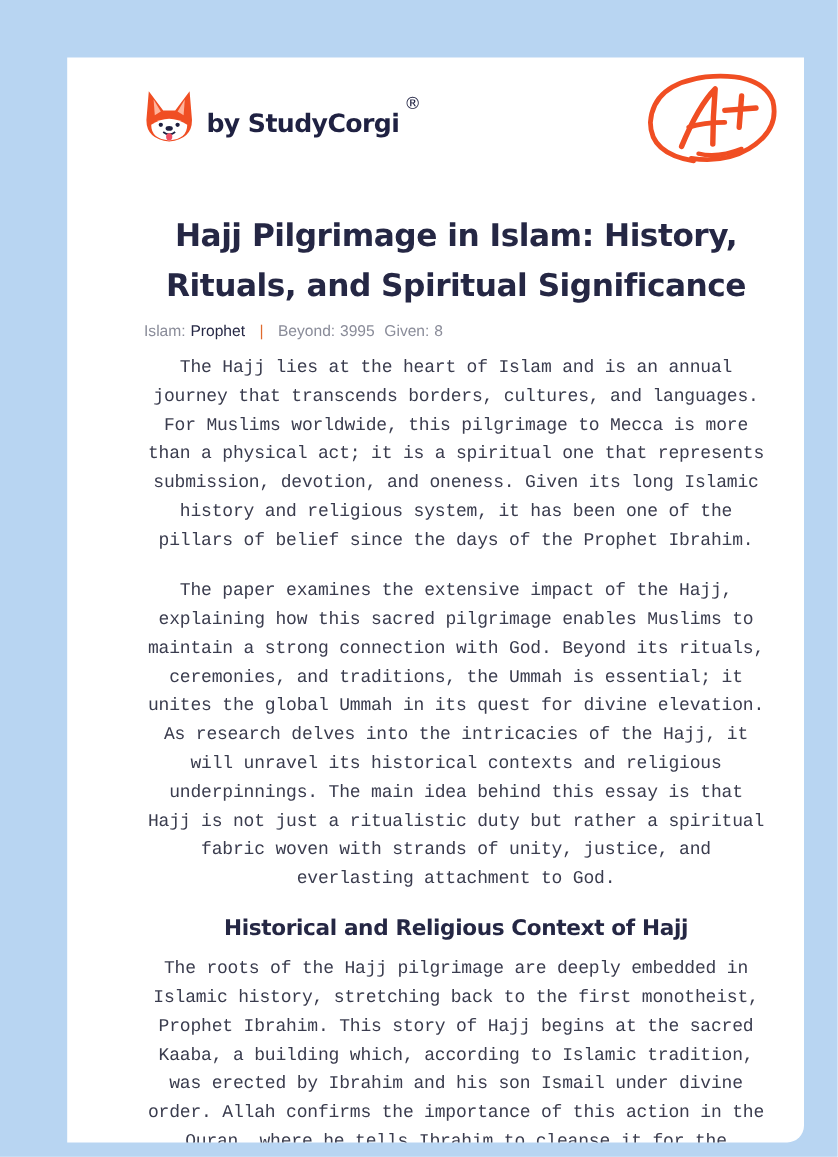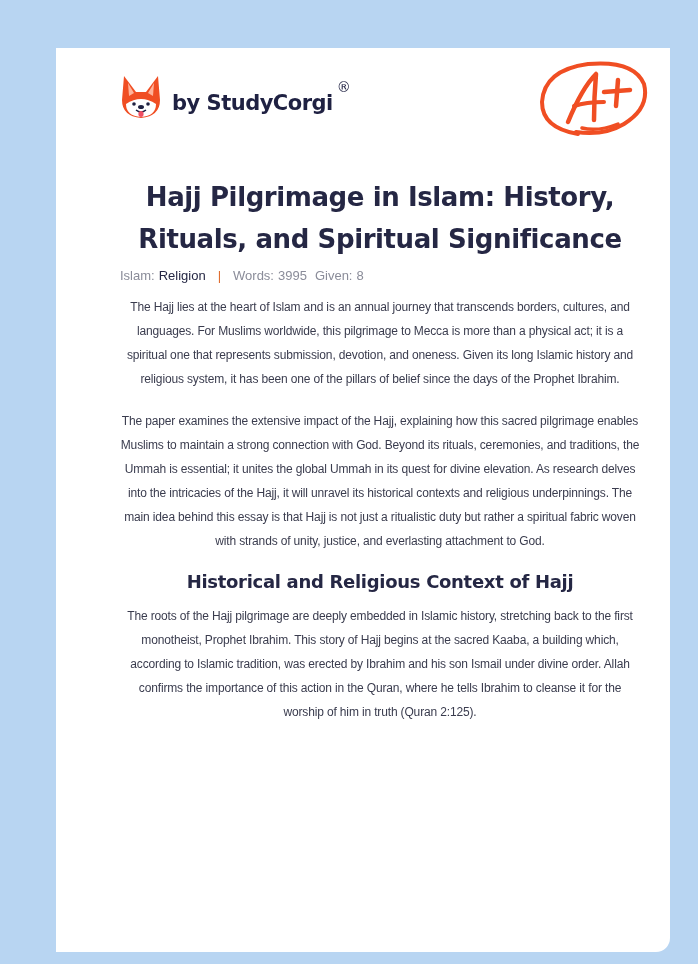--- a/index.html
+++ b/index.html
@@ -60,22 +60,22 @@
     .meta .sep { color: #e06a2c; margin: 0 12px; }
     .meta .gap { margin-left: 8px; }
     h2.section {
       margin: 0;
       font-family: "DejaVu Sans", sans-serif;
       font-weight: bold; font-size: 18px; color: #252744;
       letter-spacing: -0.3px;
     }
     p.para {
       margin: 0;
-      font-family: Liberation Sans, sans-serif;
-      font-size: 12px; line-height: 24px; color: #3a3c4e;
+      font-family: Liberation Mono, monospace;
+      font-size: 15px; line-height: 24px; color: #3a3c4e;
       letter-spacing: -0.15px;
     }
   </style>
 </head>
 <body>
 
 <div class="card">
   <div class="header">
     <div class="logo">
       <svg class="logo-icon" viewBox="0 0 42 46">
@@ -100,23 +100,23 @@
       <path d="M80 22 L78 48" stroke="#f04e23" stroke-width="4.5" fill="none" stroke-linecap="round"></path>
       <path d="M44 70 Q60 74 80 66" stroke="#f04e23" stroke-width="3.5" fill="none" stroke-linecap="round"></path>
     </svg>
   </div>
 
   <div class="content">
     <h1 class="title">Hajj Pilgrimage in Islam: History, Rituals, and Spiritual Significance</h1>
 
     <div class="meta">
       <span>Islam:</span>
-      <span class="value">Religion</span>
+      <span class="value">Prophet</span>
       <span class="sep">|</span>
-      <span>Words:</span>
+      <span>Beyond:</span>
       <span class="value" style="color:#8a8c99">3995</span>
       <span class="gap">Given:</span>
       <span class="value" style="color:#8a8c99">8</span>
     </div>
 
     <p class="para" style="margin-top:12px">The Hajj lies at the heart of Islam and is an annual journey that transcends borders, cultures, and languages. For Muslims worldwide, this pilgrimage to Mecca is more than a physical act; it is a spiritual one that represents submission, devotion, and oneness. Given its long Islamic history and religious system, it has been one of the pillars of belief since the days of the Prophet Ibrahim.</p>
     <p class="para" style="margin-top:18px">The paper examines the extensive impact of the Hajj, explaining how this sacred pilgrimage enables Muslims to maintain a strong connection with God. Beyond its rituals, ceremonies, and traditions, the Ummah is essential; it unites the global Ummah in its quest for divine elevation. As research delves into the intricacies of the Hajj, it will unravel its historical contexts and religious underpinnings. The main idea behind this essay is that Hajj is not just a ritualistic duty but rather a spiritual fabric woven with strands of unity, justice, and everlasting attachment to God.</p>
 
     <h2 class="section" style="margin-top:18px">Historical and Religious Context of Hajj</h2>
     <p class="para" style="margin-top:12px">The roots of the Hajj pilgrimage are deeply embedded in Islamic history, stretching back to the first monotheist, Prophet Ibrahim. This story of Hajj begins at the sacred Kaaba, a building which, according to Islamic tradition, was erected by Ibrahim and his son Ismail under divine order. Allah confirms the importance of this action in the Quran, where he tells Ibrahim to cleanse it for the worship of him in truth (Quran 2:125).</p>

